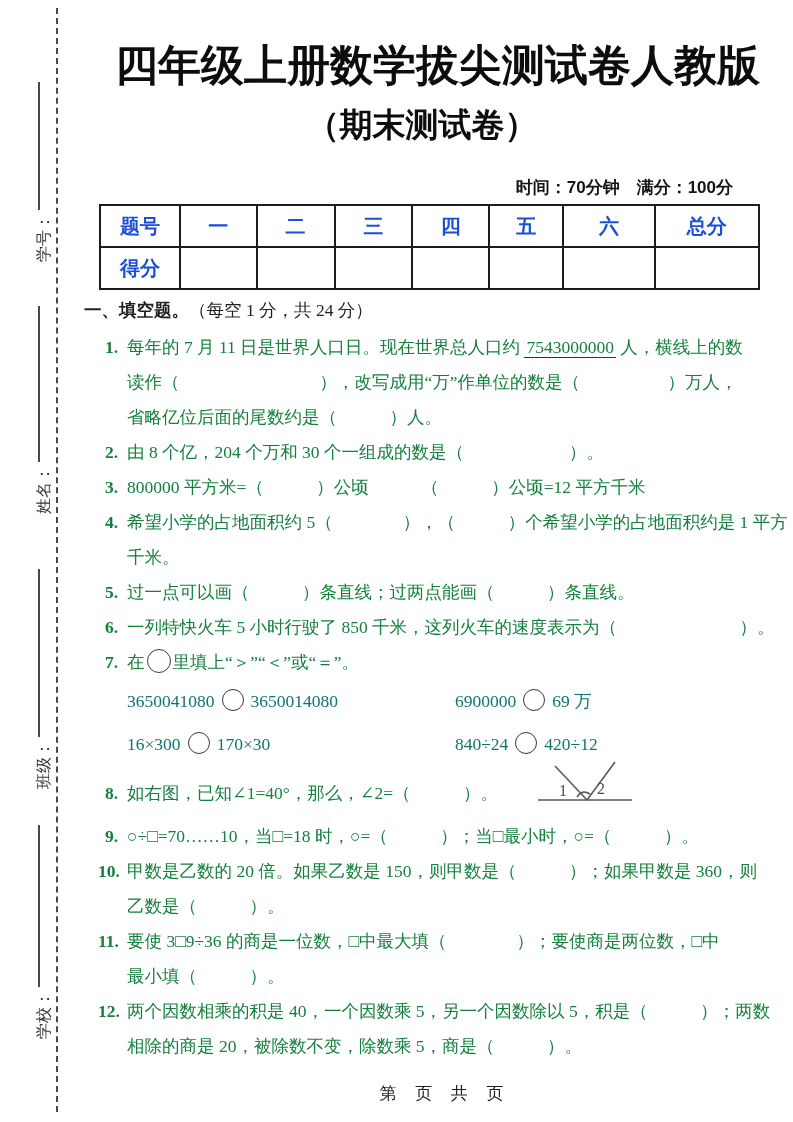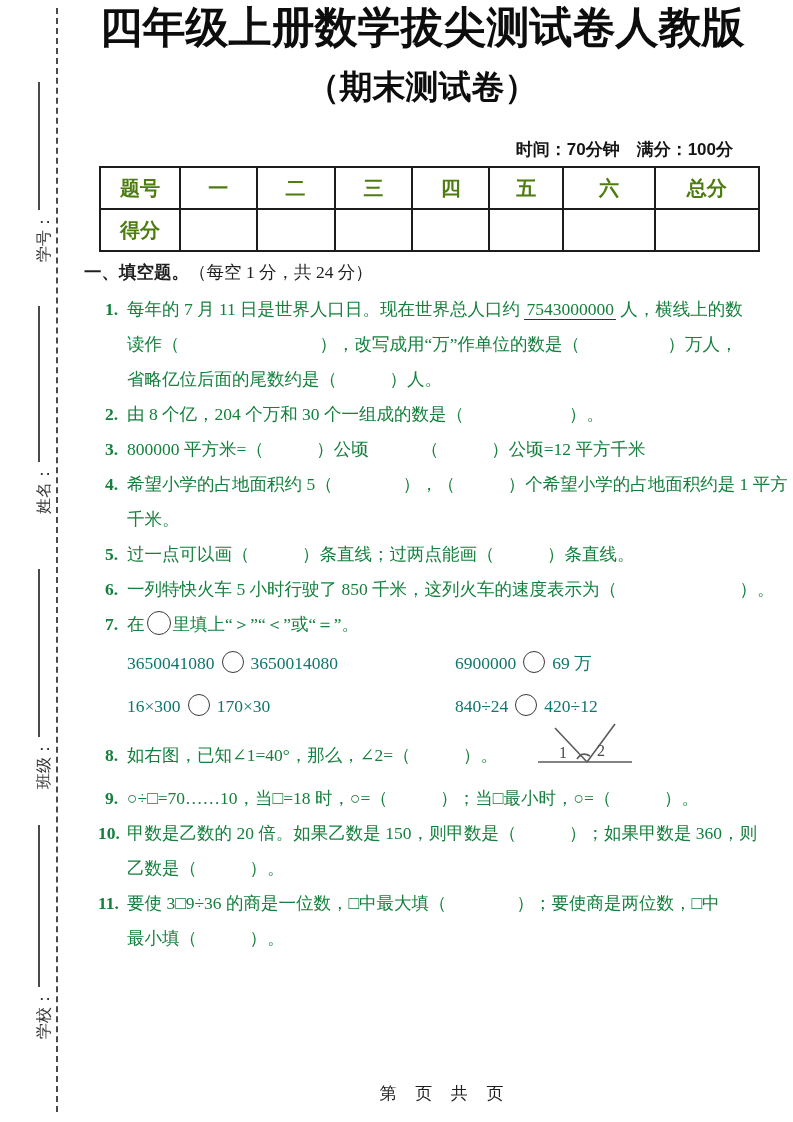--- a/index.html
+++ b/index.html
@@ -19,35 +19,35 @@
   .sf1 .blank{width:128px;}
   .sf2{width:212px;left:-62px;top:395px;}
   .sf2 .blank{width:156px;}
   .sf3{width:226px;left:-69px;top:663px;}
   .sf3 .blank{width:168px;}
   .sf4{width:220px;left:-66px;top:916px;}
   .sf4 .blank{width:162px;}
   
   .content{position:absolute;left:84px;top:0;width:676px;}
   .title{
-    font-family:"Liberation Sans","DejaVu Sans",sans-serif;
-    font-weight:bold;font-size:43px;line-height:54px;text-align:center;color:#0d0d0d;white-space:nowrap;
+    margin-top:38px;font-family:"Liberation Sans","DejaVu Sans",sans-serif;
+    font-weight:bold;font-size:43px;line-height:54px;text-align:right;color:#0d0d0d;white-space:nowrap;
   }
   .subtitle{
     margin-top:10px;font-family:"Liberation Sans","DejaVu Sans",sans-serif;
     font-weight:bold;font-size:33px;line-height:46px;text-align:center;color:#0d0d0d;
   }
   .exam-info{
     margin-top:28px;line-height:24px;text-align:right;padding-right:27px;
     font-family:"Liberation Sans","DejaVu Sans",sans-serif;font-weight:bold;font-size:17px;color:#141414;
   }
   table.score{border-collapse:collapse;margin-left:15px;margin-top:4px;table-layout:fixed;}
   table.score td{
     border:2px solid #1c1c1c;height:40px;text-align:center;vertical-align:middle;
-    font-size:20px;font-weight:bold;color:#4d7c0f;padding:0;
+    font-size:20px;font-weight:bold;color:#1d4ed8;padding:0;
   }
   .section-heading{margin-top:8px;font-size:17.5px;line-height:24px;white-space:nowrap;color:#1f1f1f;}
   .section-heading .hb{font-weight:bold;margin-top:47px;}
   
   .question{padding-left:43px;font-size:17.5px;color:#15803d;}
   .q-line{line-height:35px;min-height:35px;white-space:nowrap;}
   .q-first{text-indent:-43px;}
   .q-num{display:inline-block;width:43px;box-sizing:border-box;padding-left:21px;text-indent:0;font-weight:bold;}
   .q-num.wide{padding-left:14px;}
   .mt10{margin-top:10px;}
@@ -224,15 +224,21 @@
     <div class="q-line">乙数是（　　　）。</div>
   </div>
 
   <div class="question">
     <div class="q-line q-first">
       <span class="q-num wide">11.</span><span>要使 3□9÷36 的商是一位数，□中最大填（　　　　）；要使商是两位数，□中</span>
     </div>
     <div class="q-line">最小填（　　　）。</div>
   </div>
 
+  <div class="question">
+    <div class="q-line q-first">
+      <span class="q-num wide">12.</span><span>两个因数相乘的积是 40，一个因数乘 5，另一个因数除以 5，积是（　　　）；两数</span>
+    </div>
+    <div class="q-line">相除的商是 20，被除数不变，除数乘 5，商是（　　　）。</div>
+  </div>
 </div>
 
 <div class="footer">第 页 共 页</div>
 
 </body></html>

